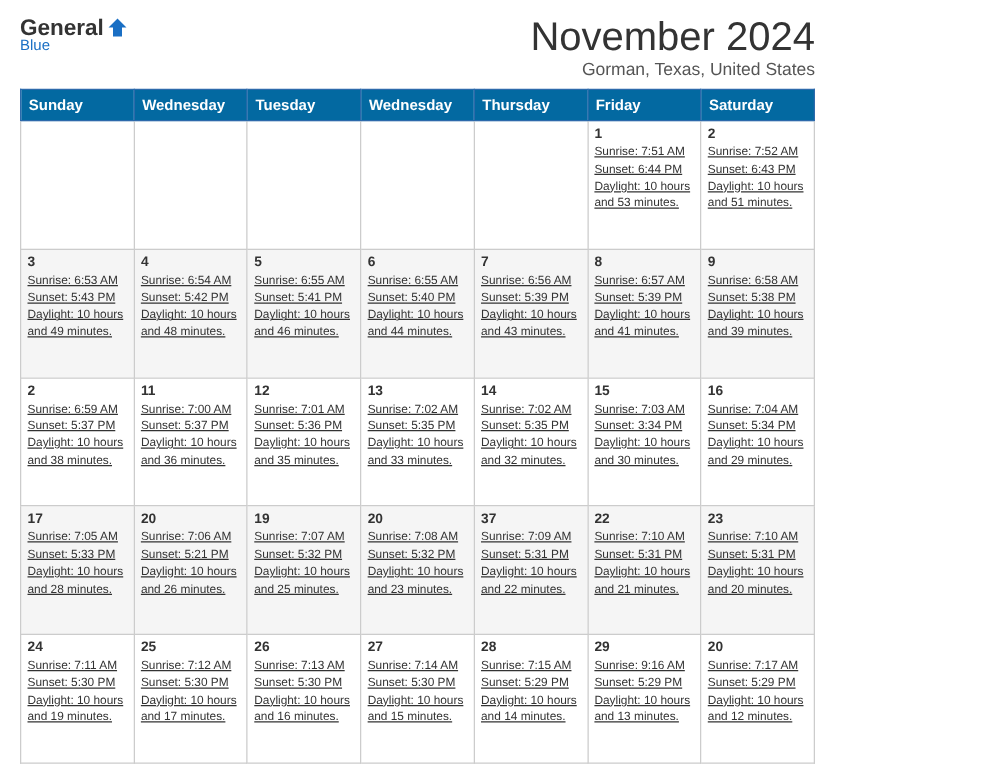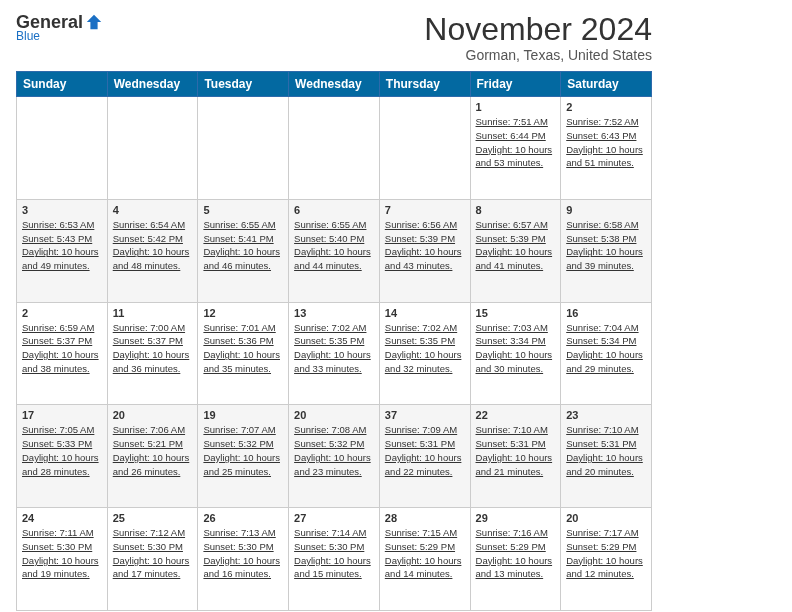--- a/index.html
+++ b/index.html
@@ -337,21 +337,21 @@
           </td>
           <td>
             <span class="day-number">28</span>
             <div class="day-info">Sunrise: 7:15 AM
 Sunset: 5:29 PM
 Daylight: 10 hours
 and 14 minutes.</div>
           </td>
           <td>
             <span class="day-number">29</span>
-            <div class="day-info">Sunrise: 7:16 AM
+            <div class="day-info">Sunrise: 9:16 AM
 Sunset: 5:29 PM
 Daylight: 10 hours
 and 13 minutes.</div>
           </td>
           <td>
             <span class="day-number">20</span>
             <div class="day-info">Sunrise: 7:17 AM
 Sunset: 5:29 PM
 Daylight: 10 hours
 and 12 minutes.</div>

